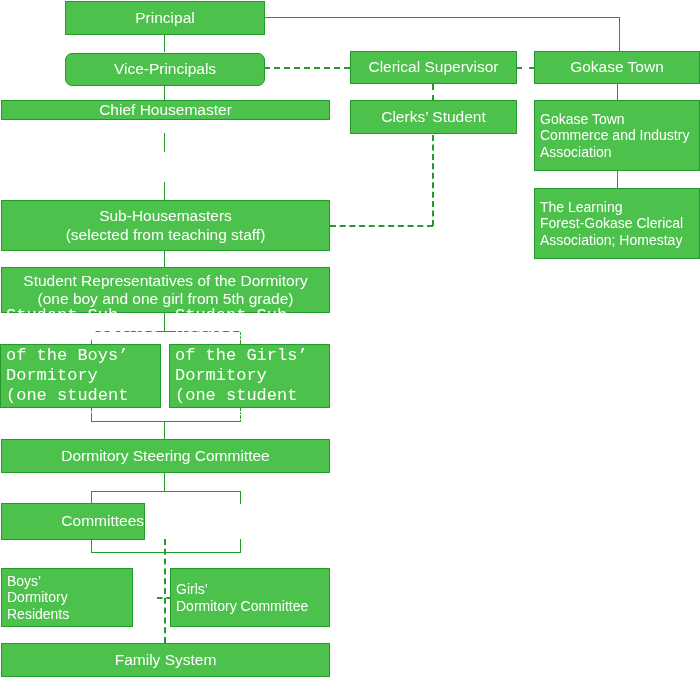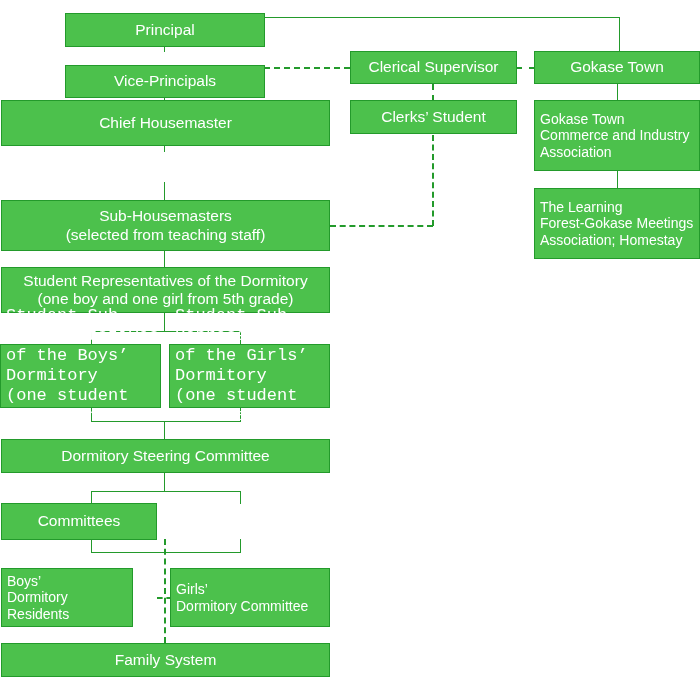--- a/index.html
+++ b/index.html
@@ -110,29 +110,29 @@
   <div class="conn v-solid" style="left:91px; top:491px; height:13px;"></div>
   <div class="conn v-solid" style="left:240px; top:491px; height:13px;"></div>
 
   <div class="conn v-solid" style="left:91px; top:539px; height:14px;"></div>
   <div class="conn v-solid" style="left:240px; top:539px; height:14px;"></div>
   <div class="conn h-solid" style="left:91px; top:552px; width:150px;"></div>
 
   <div class="conn v-dash" style="left:164px; top:539px; height:104px;"></div>
   <div class="conn h-dash" style="left:157px; top:597px; width:15px;"></div>
 
-  <div class="node center t16" style="left:65px; top:1px; width:200px; height:34px;margin-top:12px;">
+  <div class="node center t16" style="left:65px; top:1px; width:200px; height:34px;">
     <span>Principal</span>
   </div>
 
-  <div class="node center t16" style="left:65px; top:65px; width:200px; height:33px;">
+  <div class="node center t16" style="left:65px; top:53px; width:200px; height:33px;border-radius:7px;">
     <span>Vice-Principals</span>
   </div>
 
-  <div class="node center t16" style="left:1px; top:100px; width:329px; height:46px;">
+  <div class="node center t16" style="left:1px; top:100px; width:329px; height:20px;">
     <span>Chief Housemaster</span>
   </div>
 
 
   <div class="node center t16" style="left:1px; top:200px; width:329px; height:51px;">
     <span>Sub-Housemasters
 (selected from teaching staff)</span>
   </div>
 
   <div class="node center t16" style="left:1px; top:267px; width:329px; height:46px;">
@@ -149,21 +149,21 @@
   <div class="node left t12" style="left:169px; top:344px; width:161px; height:64px;">
     <span>Student Sub-Representatives
 of the Girls’ Dormitory
 (one student from each grade)</span>
   </div>
 
   <div class="node center t16" style="left:1px; top:439px; width:329px; height:34px;">
     <span>Dormitory Steering Committee</span>
   </div>
 
-  <div class="node center t16" style="left:1px; top:503px; width:156px; height:37px;">
+  <div class="node center t16" style="left:1px; top:503px; width:144px; height:37px;justify-content:flex-end;">
     <span>Committees</span>
   </div>
 
 
   <div class="node left t14" style="left:1px; top:568px; width:132px; height:59px;">
     <span>Boys’
 Dormitory Residents</span>
   </div>
 
   <div class="node left t14" style="left:170px; top:568px; width:160px; height:59px;">
@@ -188,17 +188,17 @@
   </div>
 
   <div class="node left t14" style="left:534px; top:100px; width:166px; height:71px;">
     <span>Gokase Town
 Commerce and Industry
 Association</span>
   </div>
 
   <div class="node left t14" style="left:534px; top:188px; width:166px; height:71px;">
     <span>The Learning
-Forest-Gokase Meetings
+Forest-Gokase Clerical
 Association; Homestay</span>
   </div>
 
 </div>
 
 </body></html>

